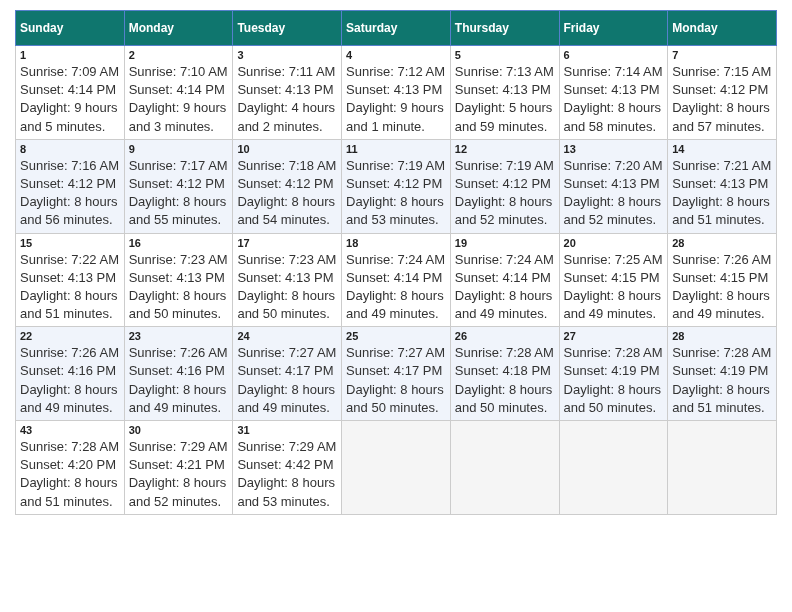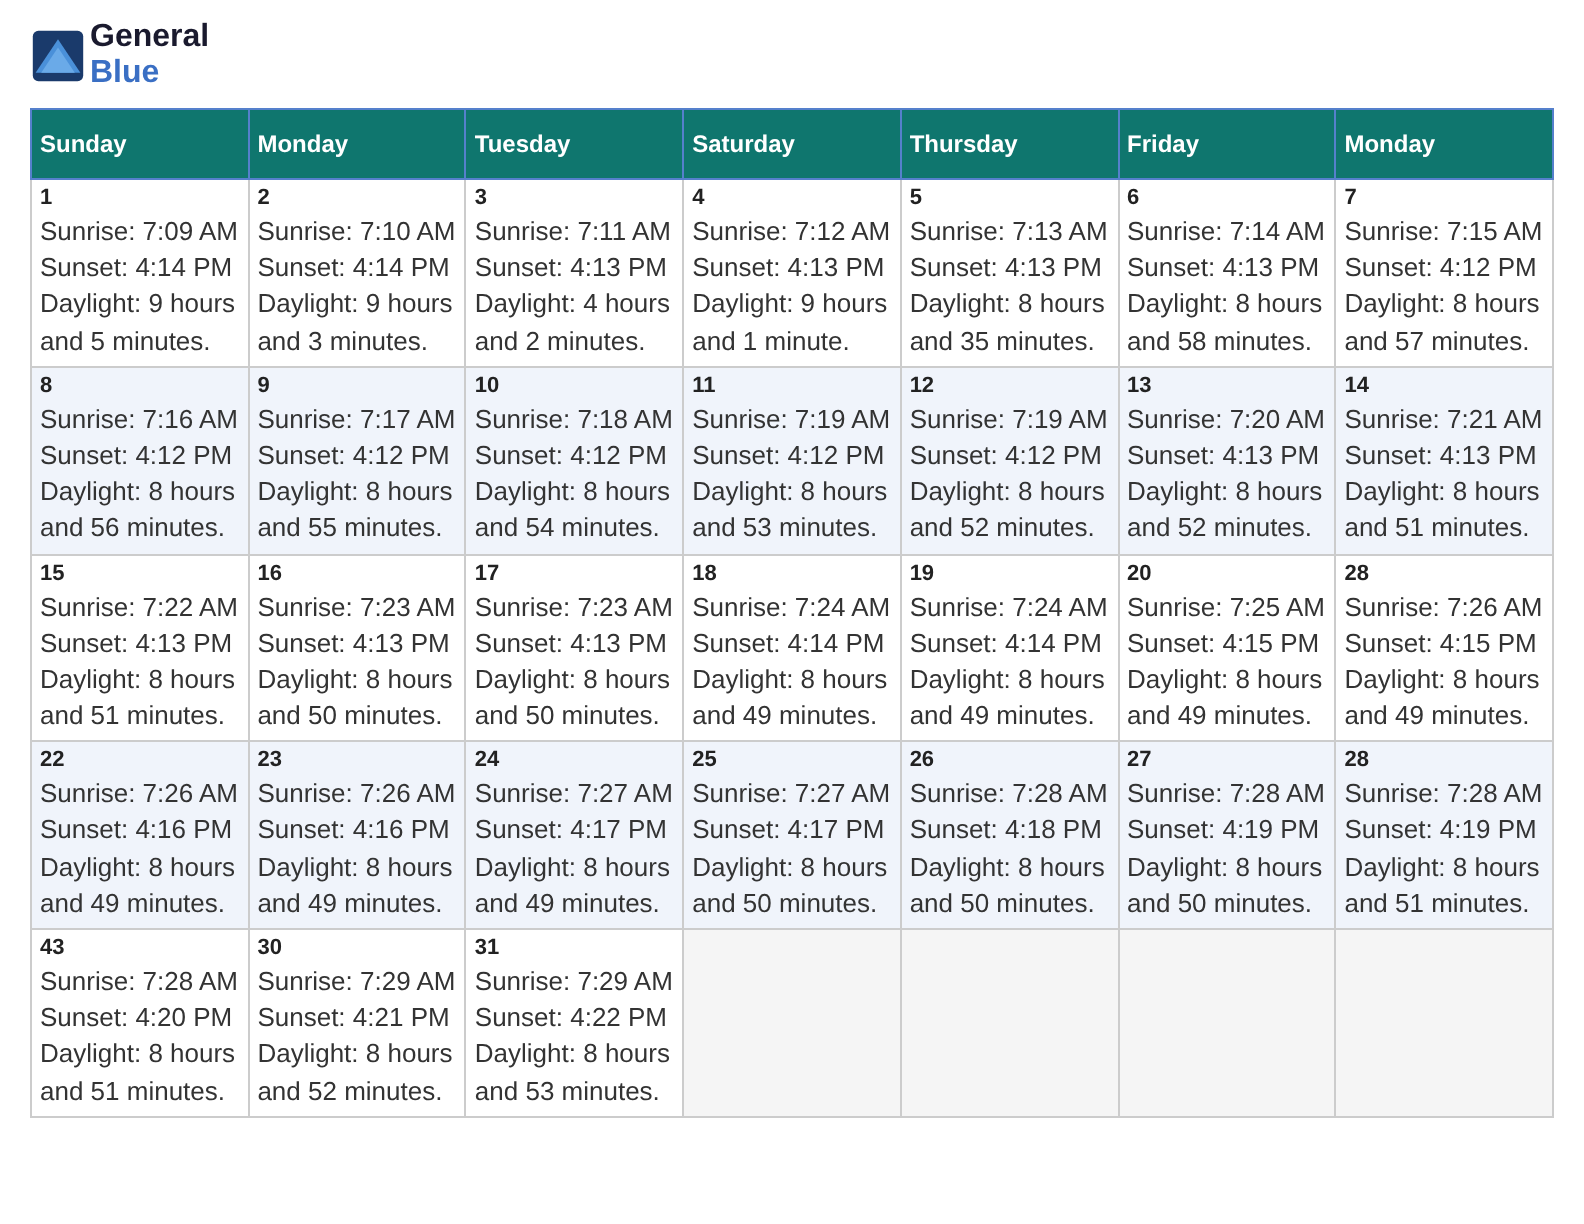--- a/index.html
+++ b/index.html
@@ -79,37 +79,20 @@
       font-size: 13px;
       line-height: 1.4;
       color: #333;
     }
     .row-even td { background: #f0f4fb; }
   </style>
 </head>
 <body>
 
 <div class="page">
-  <div class="header">
-    <div class="logo">
-      <svg class="logo-icon" viewBox="0 0 40 40">
-        <rect x="2" y="2" width="36" height="36" rx="4" fill="#1a3a6b"></rect>
-        <polygon points="20,8 36,32 4,32" fill="#4a90d9"></polygon>
-        <polygon points="20,14 32,32 8,32" fill="#6aaae8"></polygon>
-      </svg>
-      <div>
-        <span style="font-size:16px;font-weight:bold;color:#1a1a2e;">General</span><br>
-        <span style="font-size:16px;font-weight:bold;color:#3a6fc4;">Blue</span>
-      </div>
-    </div>
-    <div class="title-block">
-      <div class="month-title"></div>
-      <div class="location"></div>
-    </div>
-  </div>
 
   <table class="calendar">
     <thead>
       <tr>
       <th>Sunday</th>
           <th>Monday</th>
           <th>Tuesday</th>
           <th>Saturday</th>
           <th>Thursday</th>
           <th>Friday</th>
@@ -148,21 +131,21 @@
             <span>Sunrise: 7:12 AM</span><br>
             <span>Sunset: 4:13 PM</span><br>
             <span>Daylight: 9 hours and 1 minute.</span>
           </div>
         </td>
           <td>
           <span class="day-num">5</span>
           <div class="day-info">
             <span>Sunrise: 7:13 AM</span><br>
             <span>Sunset: 4:13 PM</span><br>
-            <span>Daylight: 8 hours and 35 minutes.</span>
+            <span>Daylight: 5 hours and 59 minutes.</span>
           </div>
         </td>
           <td>
           <span class="day-num">6</span>
           <div class="day-info">
             <span>Sunrise: 7:14 AM</span><br>
             <span>Sunset: 4:13 PM</span><br>
             <span>Daylight: 8 hours and 58 minutes.</span>
           </div>
         </td>
@@ -363,21 +346,21 @@
           <div class="day-info">
             <span>Sunrise: 7:29 AM</span><br>
             <span>Sunset: 4:21 PM</span><br>
             <span>Daylight: 8 hours and 52 minutes.</span>
           </div>
         </td>
           <td>
           <span class="day-num">31</span>
           <div class="day-info">
             <span>Sunrise: 7:29 AM</span><br>
-            <span>Sunset: 4:22 PM</span><br>
+            <span>Sunset: 4:42 PM</span><br>
             <span>Daylight: 8 hours and 53 minutes.</span>
           </div>
         </td>
           <td class="empty"></td>
           <td class="empty"></td>
           <td class="empty"></td>
           <td class="empty"></td>
         </tr>
       </tbody>
   </table>

